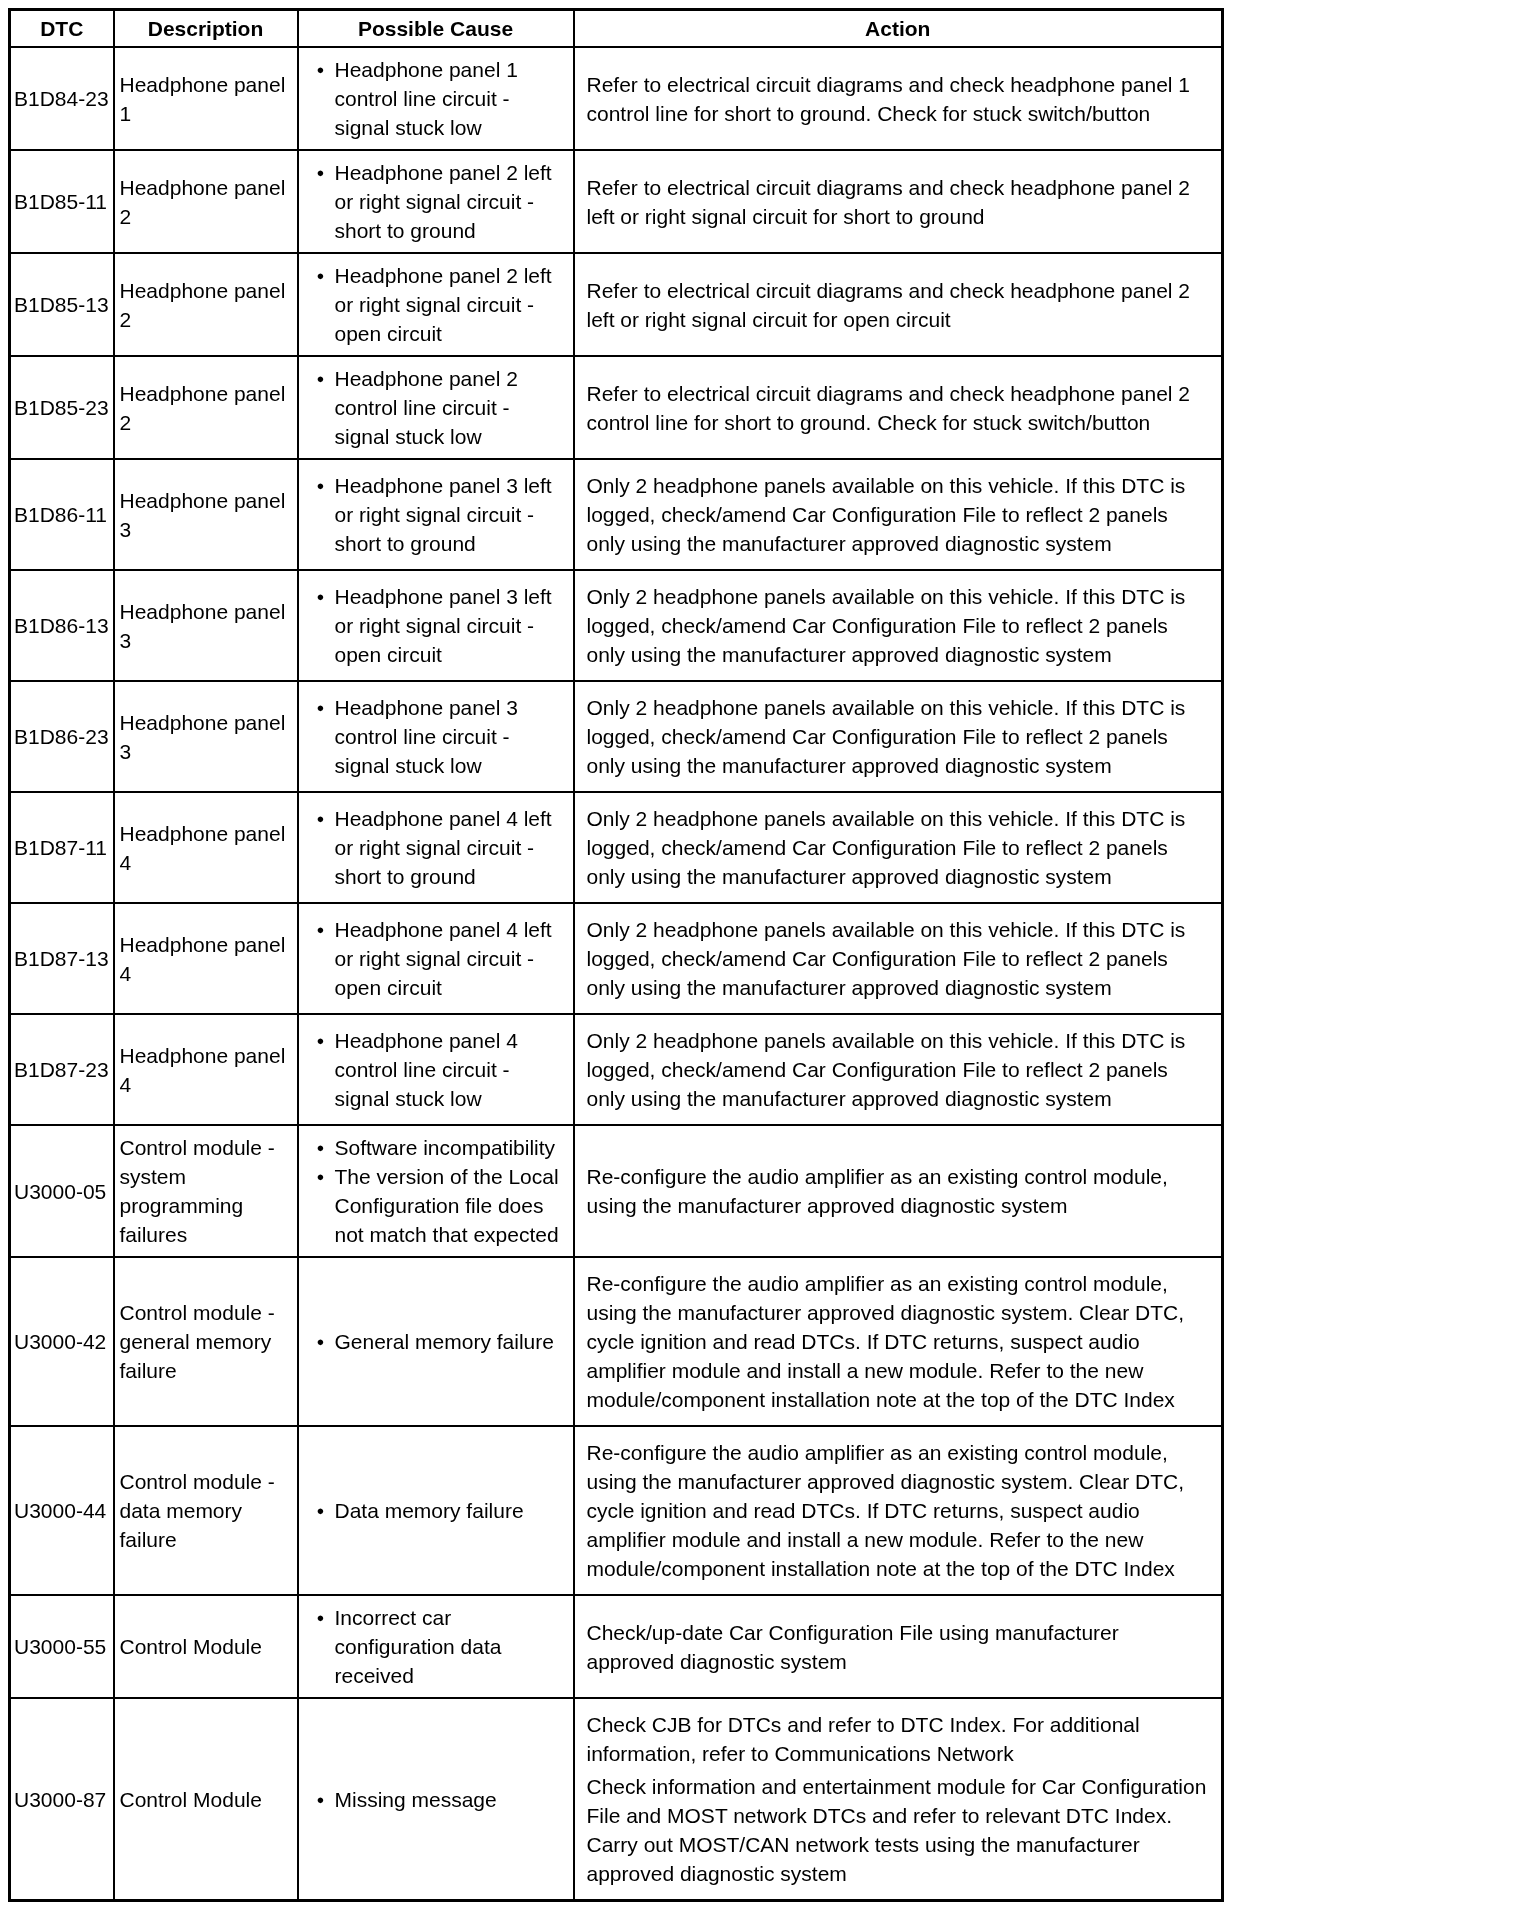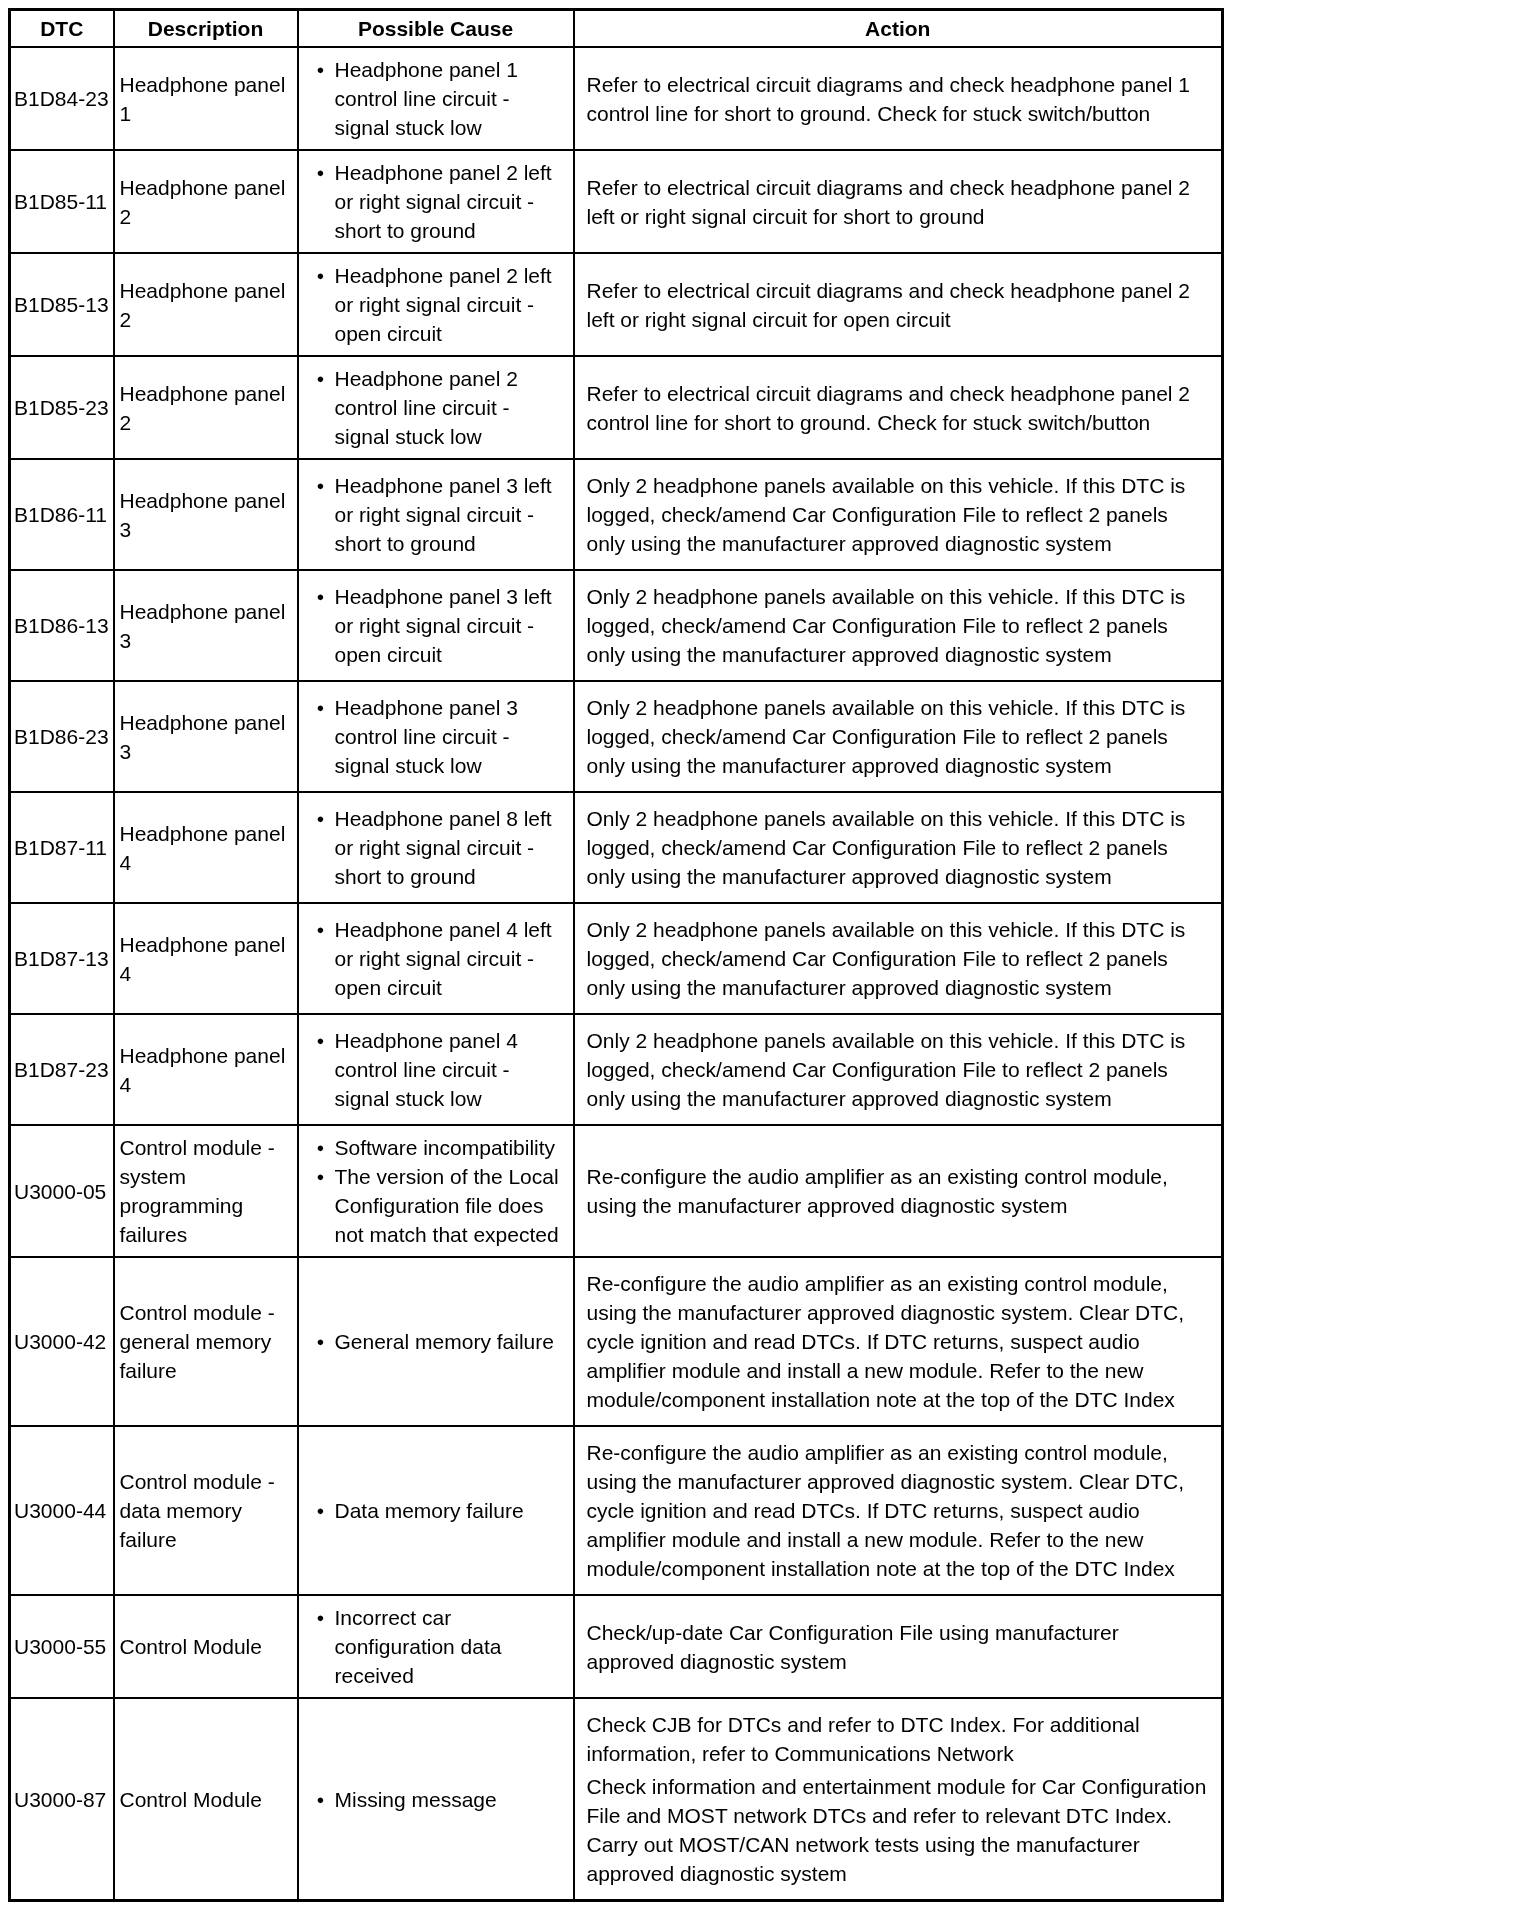--- a/index.html
+++ b/index.html
@@ -185,21 +185,21 @@
           <td class="cell-action">
             <div class="action-paragraph">Only 2 headphone panels available on this vehicle. If this DTC is logged, check/amend Car Configuration File to reflect 2 panels only using the manufacturer approved diagnostic system</div>
           </td>
         </tr>
         <tr>
           <td class="cell-dtc">B1D87-11</td>
           <td class="cell-desc">Headphone panel 4</td>
           <td class="cell-cause">
             <div class="bullet-item">
               <span class="bullet">●</span>
-              <span class="bullet-text">Headphone panel 8 left or right signal circuit - short to ground</span>
+              <span class="bullet-text">Headphone panel 4 left or right signal circuit - short to ground</span>
             </div>
           </td>
           <td class="cell-action">
             <div class="action-paragraph">Only 2 headphone panels available on this vehicle. If this DTC is logged, check/amend Car Configuration File to reflect 2 panels only using the manufacturer approved diagnostic system</div>
           </td>
         </tr>
         <tr>
           <td class="cell-dtc">B1D87-13</td>
           <td class="cell-desc">Headphone panel 4</td>
           <td class="cell-cause">

